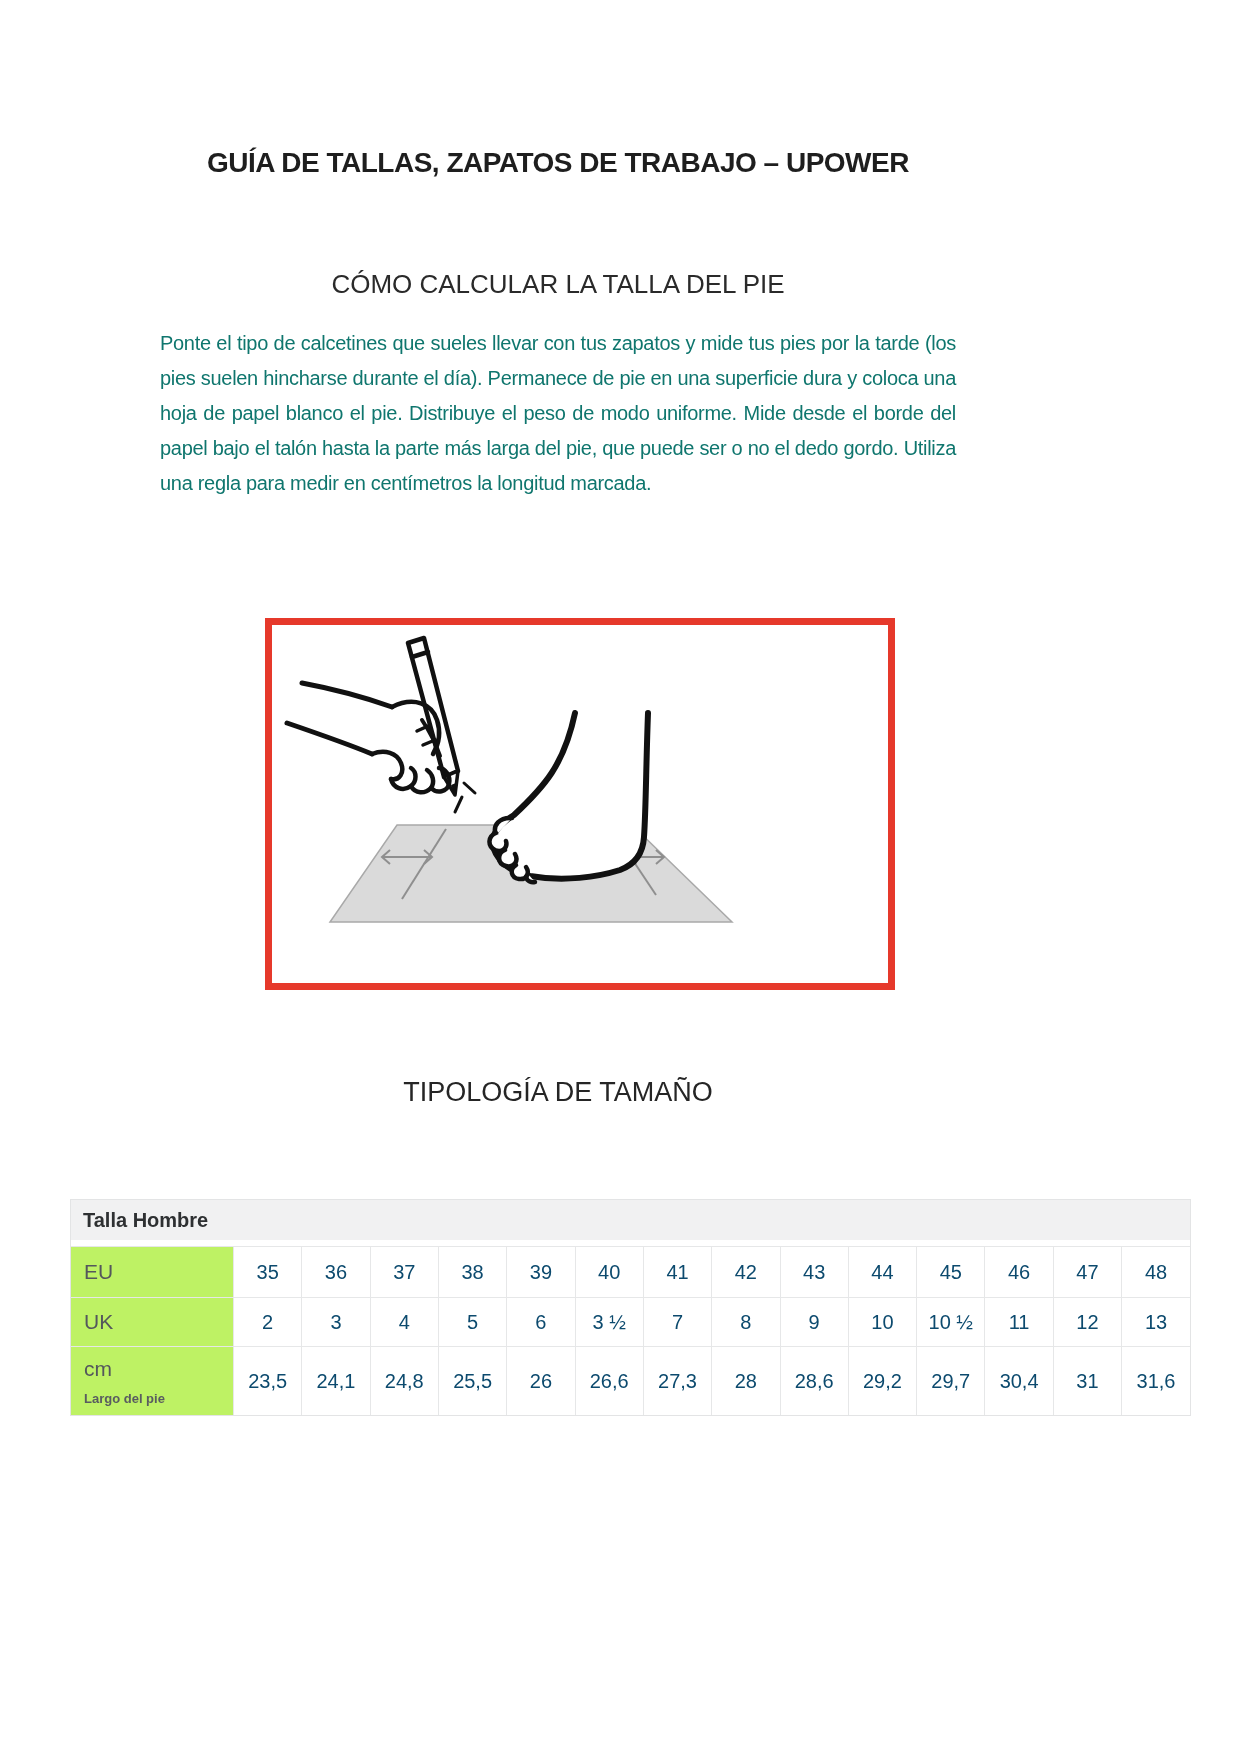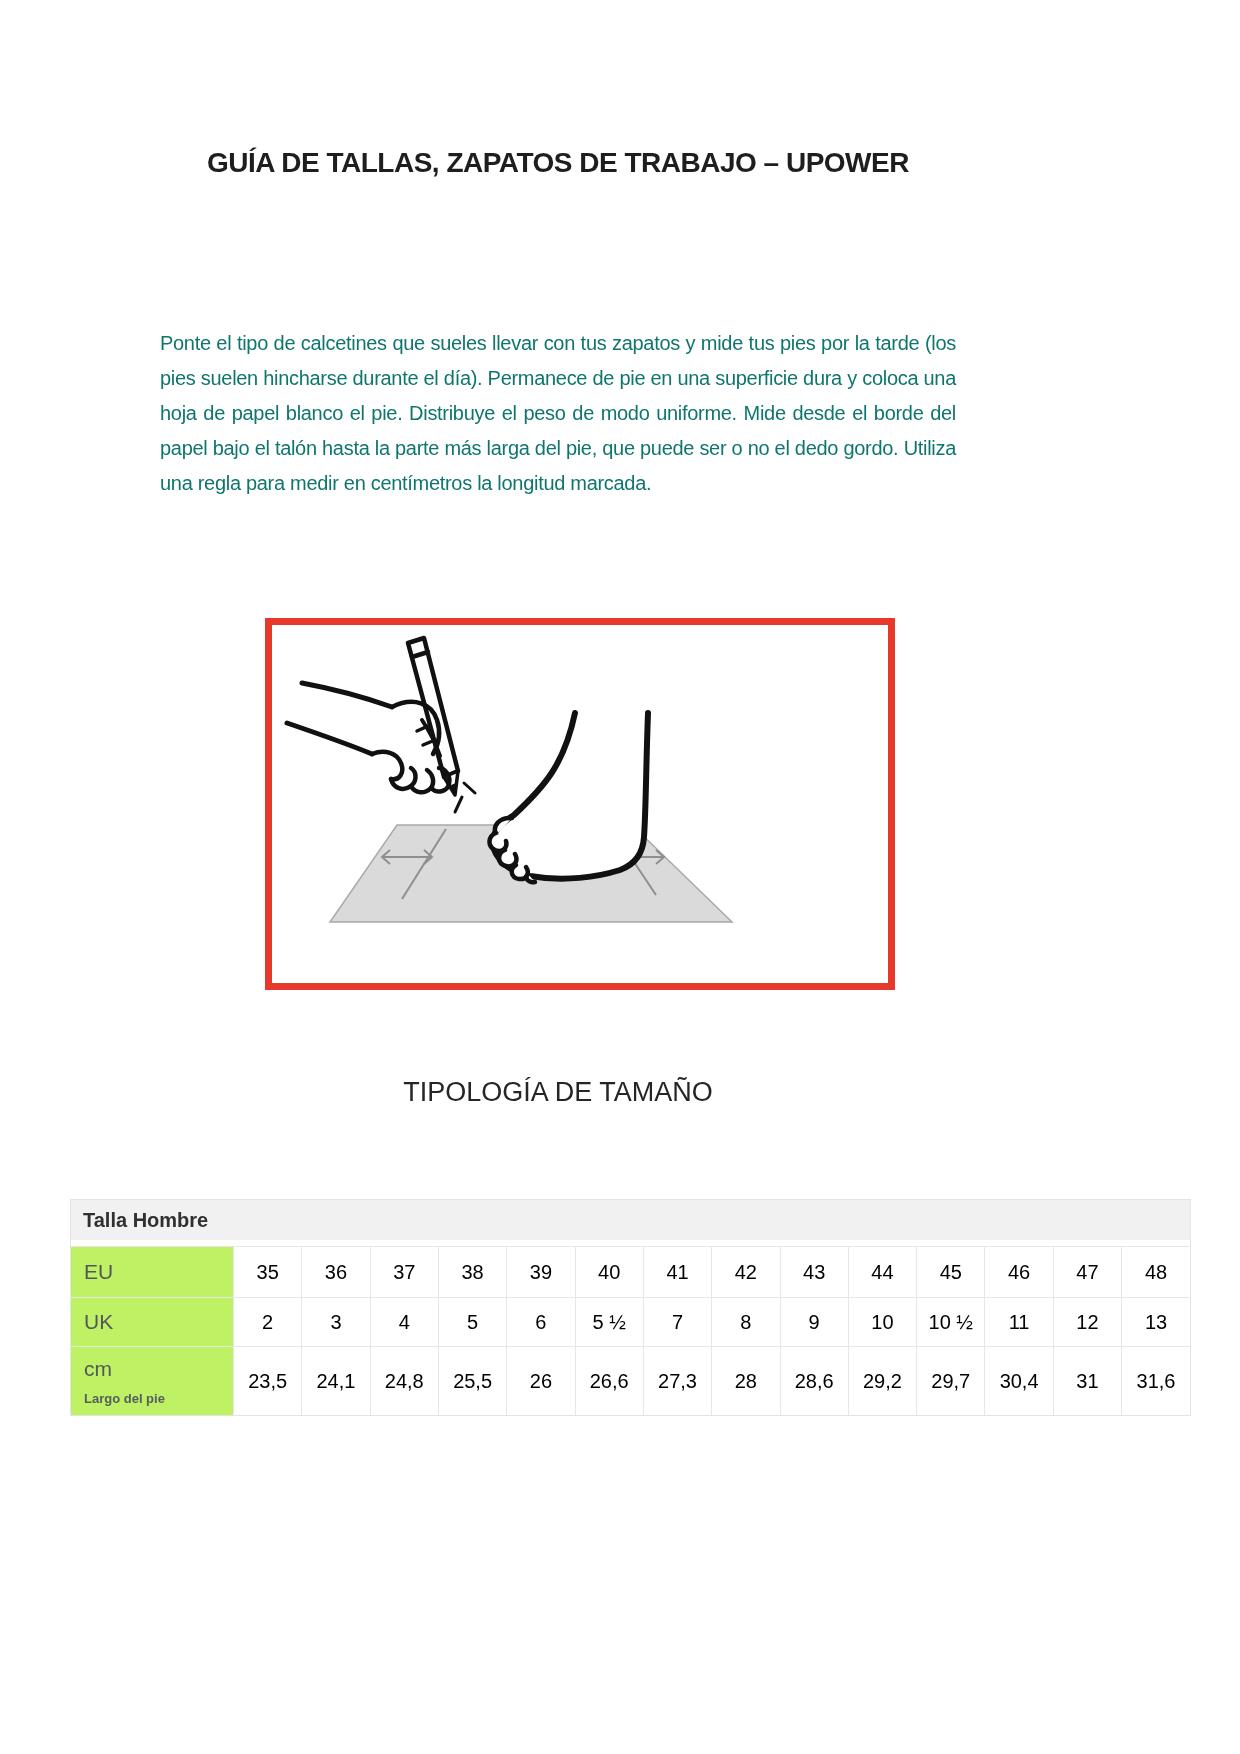--- a/index.html
+++ b/index.html
@@ -39,36 +39,37 @@
   }
   .theader {
     background:#f1f1f2; padding:9px 12px 8px 12px;
     font-size:20px; font-weight:bold; color:#2e3032;
     border-bottom:6px solid #ffffff;
   }
   .size-table table { width:100%; border-collapse:collapse; table-layout:fixed; }
   .size-table td { border-top:1px solid #e6e7e8; vertical-align:middle; }
   .value-cell {
     border-left:1px solid #e6e7e8; text-align:center;
-    font-size:20px; color:#000000;margin-left:16px;
+    font-size:20px; color:#0c4a6e;margin-left:16px;
   }
   .label-cell { width:148px; background:#bef264; padding-left:13px; }
   .row-label { font-size:21px; color:#54575c; line-height:24px; }
   .row-sublabel { font-size:13px; font-weight:bold; color:#595c60; margin-top:10px; }
   .row-eu td { height:48px; }
   .row-uk td { height:46px; }
   .row-cm td { height:66px; }
 </style>
 </head>
 <body>
 
 <div class="page">
 
   <div class="doc-title">GUÍA DE TALLAS, ZAPATOS DE TRABAJO – UPOWER</div>
 
+  <div class="sub-heading">CÓMO CALCULAR LA TALLA DEL PIE</div>
 
   <div class="instructions">Ponte el tipo de calcetines que sueles llevar con tus zapatos y mide tus pies por la tarde (los pies suelen hincharse durante el día). Permanece de pie en una superficie dura y coloca una hoja de papel blanco el pie. Distribuye el peso de modo uniforme. Mide desde el borde del papel bajo el talón hasta la parte más larga del pie, que puede ser o no el dedo gordo. Utiliza una regla para medir en centímetros la longitud marcada.</div>
 
   <div class="figure-box">
     <svg width="616" height="358" viewBox="0 0 616 358">
 
       <g>
         <polygon points="125,200 360,200 460,297 58,297" stroke="#a9a9a9" stroke-width="1.5" fill="#dadada"></polygon>
 
         <line x1="174" y1="204" x2="130" y2="274" stroke="#8f8f8f" stroke-width="2"></line>
@@ -157,21 +158,21 @@
           </tr>
           <tr class="row-uk">
             <td class="label-cell">
               <div class="row-label">UK</div>
             </td>
             <td class="value-cell">2</td>
             <td class="value-cell">3</td>
             <td class="value-cell">4</td>
             <td class="value-cell">5</td>
             <td class="value-cell">6</td>
-            <td class="value-cell">5 ½</td>
+            <td class="value-cell">3 ½</td>
             <td class="value-cell">7</td>
             <td class="value-cell">8</td>
             <td class="value-cell">9</td>
             <td class="value-cell">10</td>
             <td class="value-cell">10 ½</td>
             <td class="value-cell">11</td>
             <td class="value-cell">12</td>
             <td class="value-cell">13</td>
           </tr>
           <tr class="row-cm">

